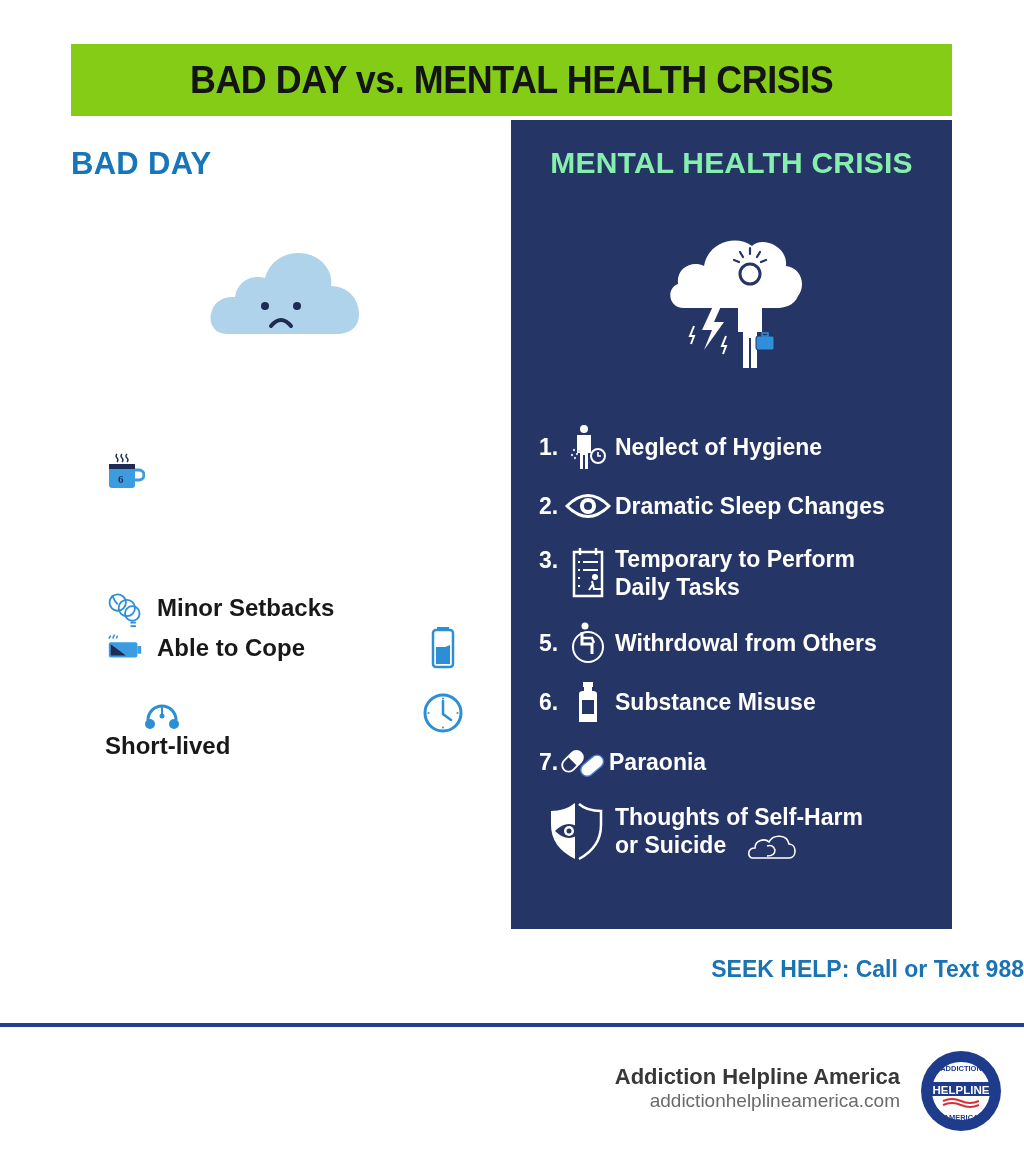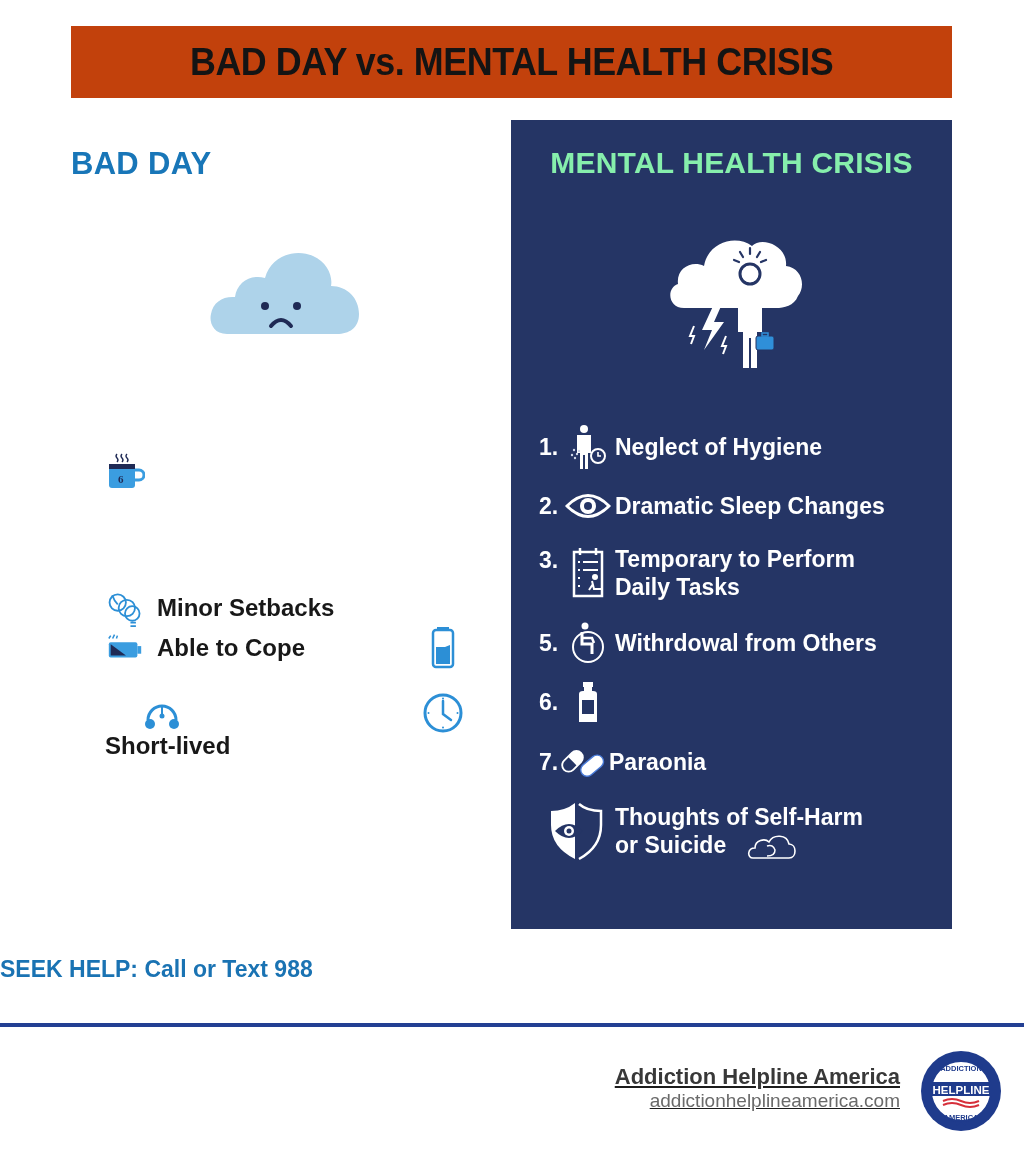--- a/index.html
+++ b/index.html
@@ -1,21 +1,21 @@
 <!DOCTYPE html>
 <html><head>
   <meta charset="utf-8">
   <style>
     * { box-sizing: border-box; margin: 0; padding: 0; }
     html, body { width: 1024px; height: 1154px; background: #ffffff; overflow: hidden; }
     body { position: relative; font-family: "Liberation Sans", "DejaVu Sans", sans-serif; color: #1c1c1c; }
 
     .header-bar {
-      position: absolute; left: 71px; top: 26px; width: 881px; height: 72px;
-      background: #c2410c;
+      position: absolute; left: 71px; top: 44px; width: 881px; height: 72px;
+      background: #84cc16;
       display: flex; align-items: center; justify-content: center;
     }
     .header-title {
       font-family: "Liberation Sans", sans-serif;
       font-weight: 700; font-size: 39px; color: #141414;
       letter-spacing: -0.5px; transform: scaleX(0.92);
     }
 
     .left-col { position: absolute; left: 71px; top: 120px; width: 440px; height: 810px; }
     .left-title {
@@ -38,26 +38,26 @@
       font-weight: 700; font-size: 30px; color: #86efac; letter-spacing: 0.2px;
     }
     .crisis-illus { position: absolute; left: 155px; top: 106px; width: 140px; height: 150px; }
 
     .crisis-item { position: absolute; left: 28px; display: flex; align-items: center; color: #ffffff; }
     .crisis-item .num { font-weight: 700; font-size: 23px; width: 26px; }
     .crisis-item .icon { width: 46px; height: 48px; display: flex; align-items: center; justify-content: center; margin-right: 4px; }
     .crisis-item .label { font-weight: 700; font-size: 23px; line-height: 28px; }
 
     .seek-help {
-      position: absolute; left: 0; top: 956px; width: 1024px; text-align: left;
+      position: absolute; left: 0; top: 956px; width: 1024px; text-align: right;
       font-weight: 700; font-size: 23px; color: #1a73b3;
     }
     .divider { position: absolute; left: 0; top: 1023px; width: 1024px; height: 4px; background: #233f93; }
 
-    .footer-text { position: absolute; right: 124px; top: 1064px; text-align: right; text-decoration: underline; }
+    .footer-text { position: absolute; right: 124px; top: 1064px; text-align: right; }
     .footer-org { font-weight: 700; font-size: 22px; color: #383838; line-height: 26px; }
     .footer-url { font-size: 19px; color: #6a6a6a; line-height: 22px; }
     .footer-logo { position: absolute; left: 919px; top: 1049px; width: 84px; height: 84px; }
   </style>
 </head>
 <body>
 
 <div class="header-bar">
   <div class="header-title">BAD DAY vs. MENTAL HEALTH CRISIS</div>
 </div>
@@ -230,20 +230,21 @@
   <div class="crisis-item" style="top:558px;">
     <span class="num">6.</span>
     <span class="icon">
       <svg width="26" height="44" viewBox="0 0 26 44">
         <rect x="8" y="2" width="10" height="5" fill="#fff"></rect>
         <rect x="9" y="7" width="8" height="4" fill="#fff"></rect>
         <path d="M4 14 Q4 11 8 11 h10 Q22 11 22 14 v28 h-18 Z" fill="#fff"></path>
         <rect x="7" y="20" width="12" height="14" fill="#253565"></rect>
       </svg>
     </span>
+    <span class="label">Substance Misuse</span>
   </div>
 
   <div class="crisis-item" style="top:618px;">
     <span class="num">7.</span>
     <span class="icon" style="margin-left:-6px;">
       <svg width="50" height="40" viewBox="0 0 50 40">
         <g transform="rotate(-45 14 20)">
           <rect x="2" y="13" width="26" height="14" rx="7" stroke="#fff" stroke-width="2" fill="none"></rect>
           <path d="M15 13 h6 a7 7 0 0 1 0 14 h-6 Z" fill="#fff"></path>
         </g>

